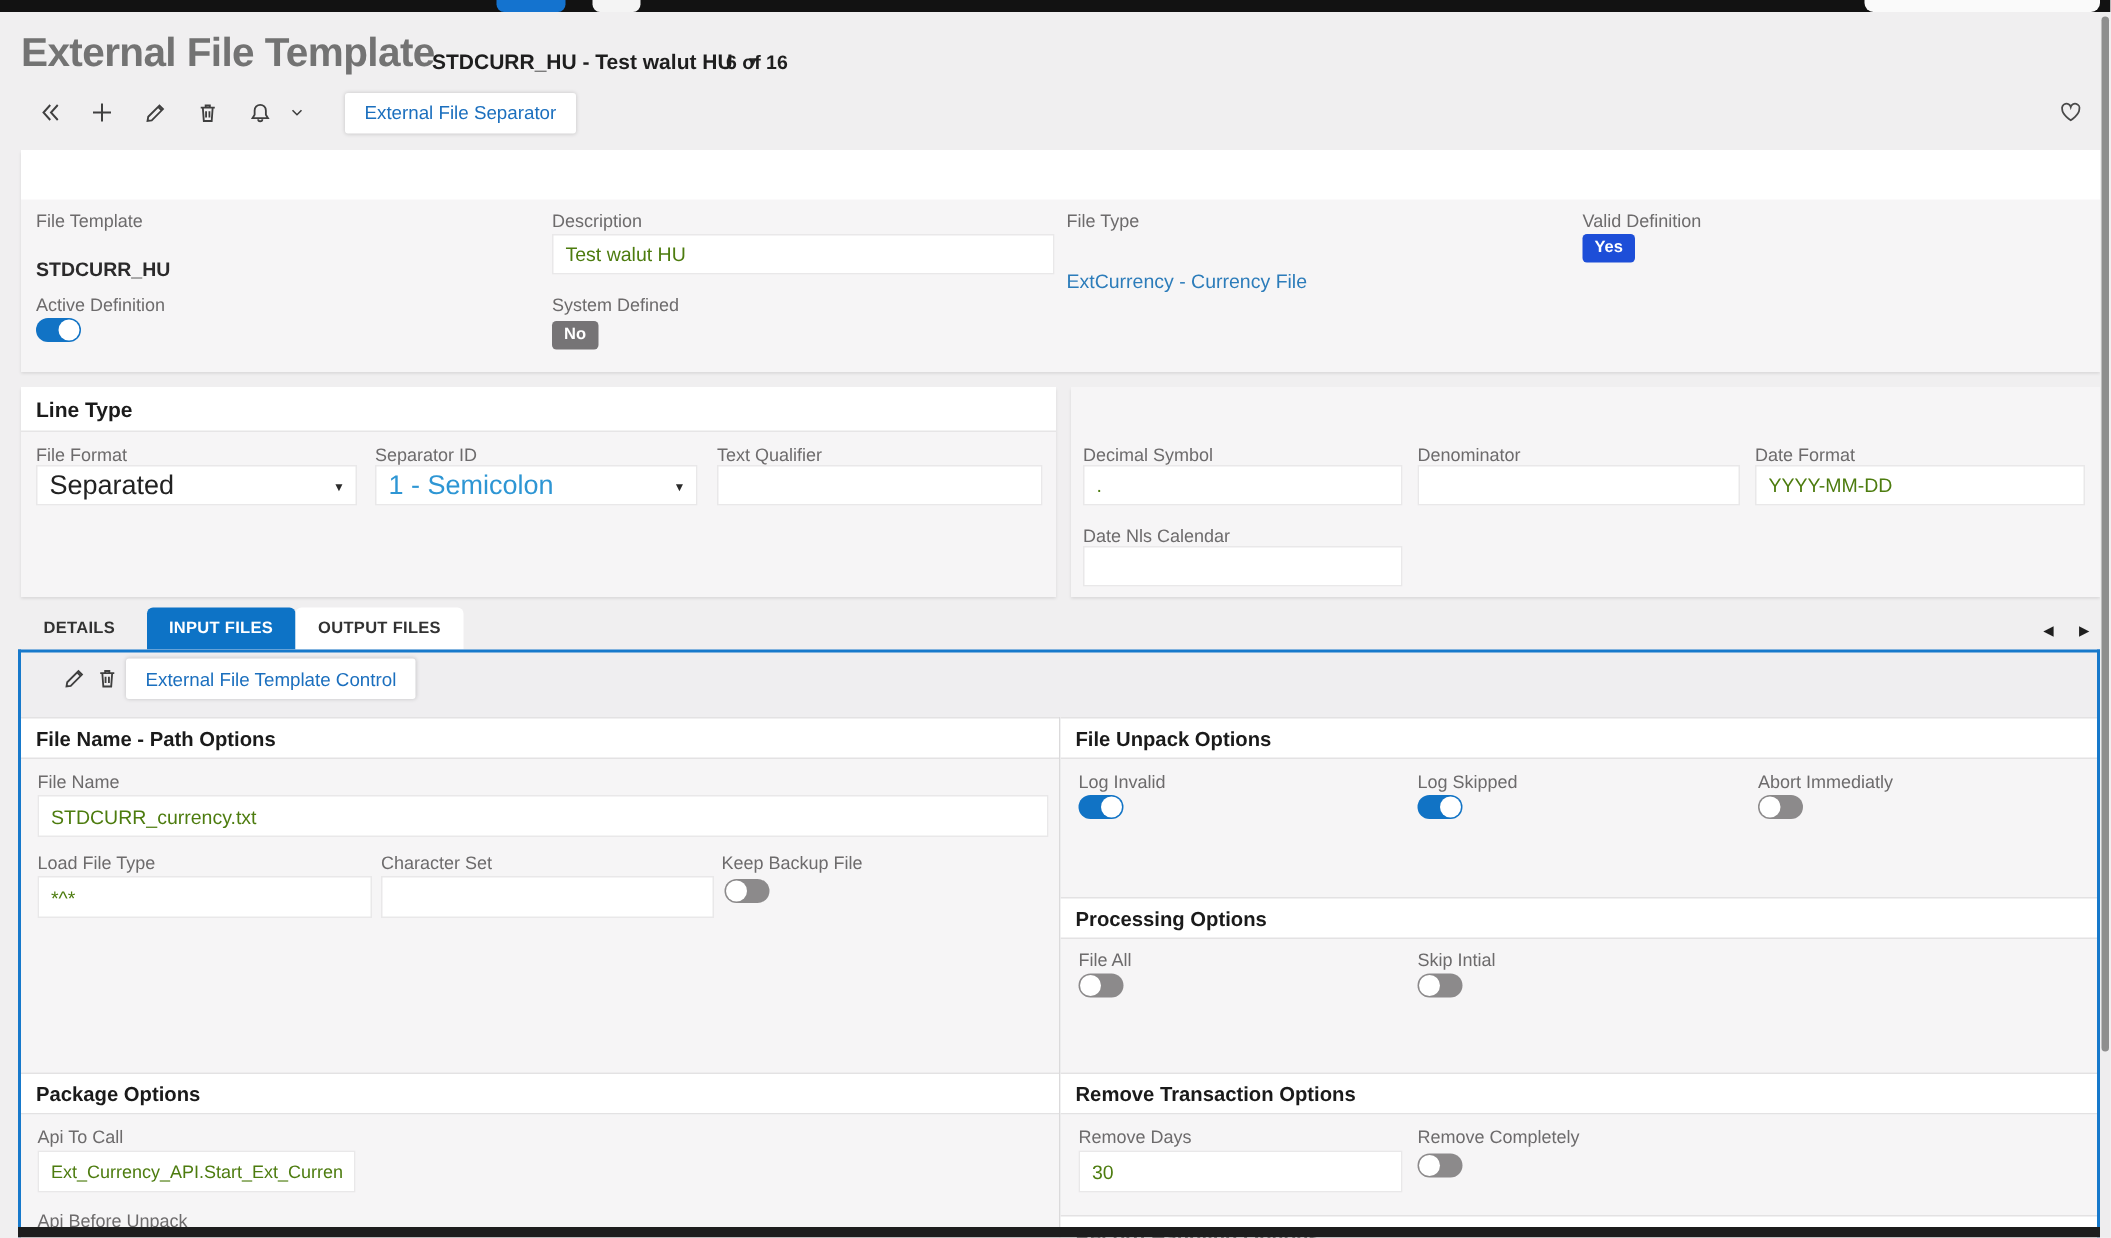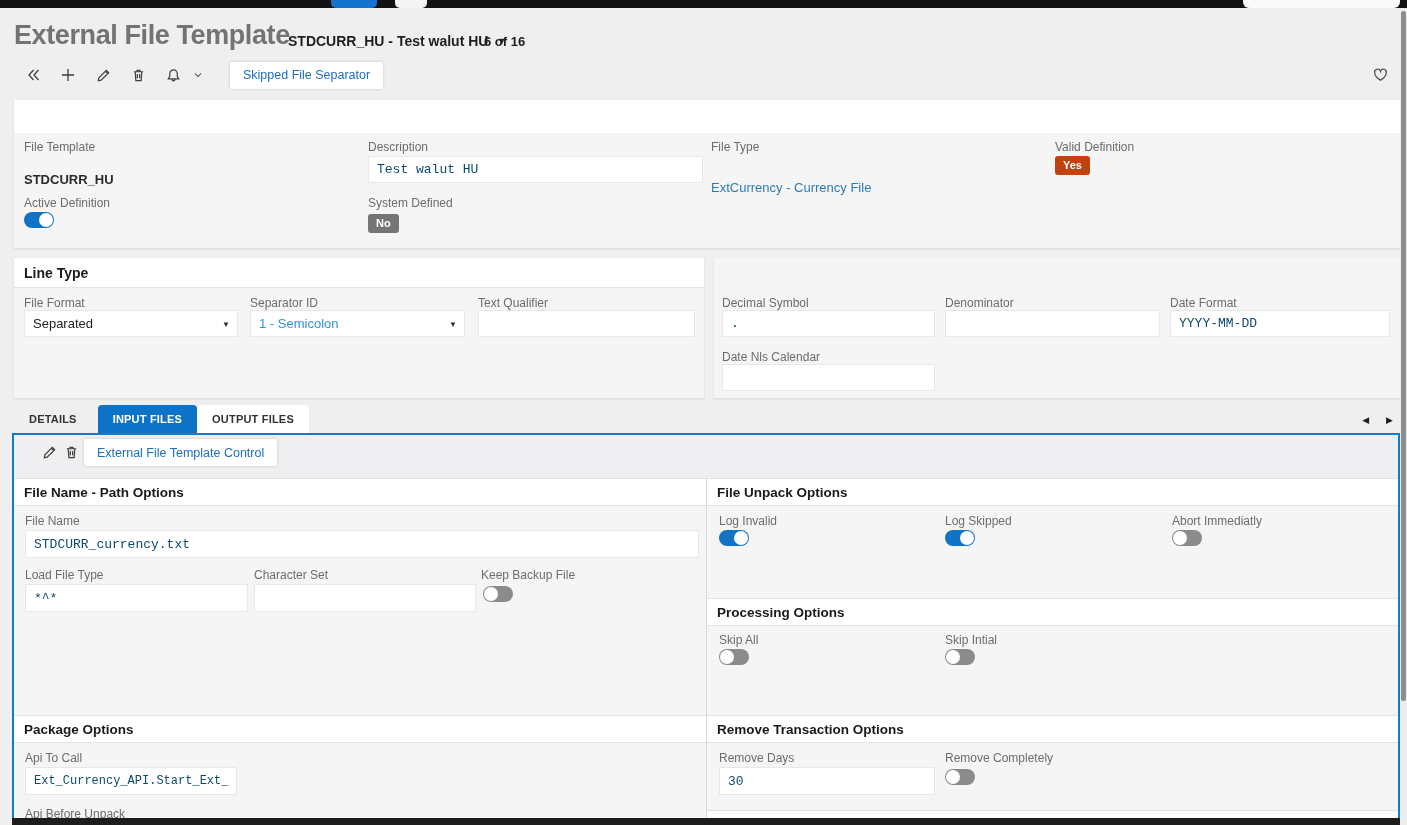--- a/index.html
+++ b/index.html
@@ -28,33 +28,33 @@
                color:#1b6fbe; font-size:12.5px; font-family:"Liberation Sans",sans-serif; cursor:pointer;
                box-shadow:0 0 3px rgba(0,0,0,0.18); display:flex; align-items:center; }
   .fav-btn { right:17px; top:67px; width:18px; height:18px; cursor:pointer; }
   .fav-btn svg { stroke:#4a4a4a; fill:none; stroke-width:1.2; }
 
   
   .card { background:#f6f5f6; box-shadow:0 1px 2px rgba(0,0,0,0.10); }
   .card .white-strip { position:absolute; left:0; top:0; right:0; height:33px; background:#ffffff; }
   .lbl { position:absolute; font-size:12px; color:#6d6b6c; white-space:nowrap; }
   .val { position:absolute; font-size:13px; color:#2b2a2b; white-space:nowrap; }
-  .input { position:absolute; height:27px; background:#ffffff; border:1px solid #e9e8e9; font-size:13px; color:#0c4a6e;
-           padding:0 8px; font-family:Liberation Mono, monospace; }
+  .input { position:absolute; height:27px; background:#ffffff; border:1px solid #e9e8e9; font-size:13px; color:#4d7c0f;
+           padding:0 8px; font-family:Liberation Sans, sans-serif; }
   .link { position:absolute; font-size:13px; color:#2c7cba; text-decoration:none; cursor:pointer; white-space:nowrap; }
   .badge { position:absolute; font-size:11px; font-weight:700; color:#fff; padding:4px 8px; border-radius:3px; line-height:1; }
-  .badge.blue { background:#c2410c; }
+  .badge.blue { background:#1d4ed8; }
   .badge.gray { background:#767476; }
 
   .toggle { position:absolute; width:30px; height:16px; border-radius:9px; cursor:pointer; }
   .toggle::after { content:''; position:absolute; top:1px; width:14px; height:14px; border-radius:50%; background:#fff; }
   .toggle.on  { background:#1173c5; } .toggle.on::after  { right:1px; }
   .toggle.off { background:#8c8a8b; } .toggle.off::after { left:1px; }
 
-  .select { position:absolute; height:27px; background:#fff; border:1px solid #e9e8e9; font-size:13px; color:#222;
+  .select { position:absolute; height:27px; background:#fff; border:1px solid #e9e8e9; font-size:18px; color:#222;
             padding:0 22px 0 8px; display:flex; align-items:center; cursor:pointer; }
   .select::after { content:'▼'; position:absolute; right:7px; top:9px; font-size:8px; color:#2b2b2b; }
   .select.blue-val { color:#2e96d4; }
 
   .group-title { position:absolute; left:0; top:0; right:0; height:30px; background:#fff; border-bottom:1px solid #e6e5e6;
                  display:flex; align-items:center; padding-left:10px; font-size:14px; font-weight:700; color:#1b1b1b; }
 
   
   .tabs { left:14px; top:405px; display:flex; align-items:flex-end; height:28px; }
   .tab { height:28px; display:flex; align-items:center; padding:0 15px; font-size:11px; font-weight:700; color:#323232;
@@ -121,21 +121,21 @@
   <div class="icon-btn">
     <svg width="15" height="15" viewBox="0 0 16 16">
         <path d="M8 2 a4 4 0 0 1 4 4 v3 l1.5 2.5 h-11 L4 9 V6 a4 4 0 0 1 4 -4 Z M6.5 12.2 a1.5 1.5 0 0 0 3 0"></path>
       </svg>
   </div>
   <div class="chev-btn">
     <svg width="12" height="12" viewBox="0 0 16 16" style="stroke:#3f3f3f;fill:none;stroke-width:1.4">
         <path d="M4 6 L8 10 L12 6"></path>
       </svg>
   </div>
-  <button class="white-btn">Skipped File Separator</button>
+  <button class="white-btn">External File Separator</button>
 </div>
 
 <div class="abs fav-btn">
   <svg width="17" height="16" viewBox="0 0 16 16">
       <path d="M8 13.2 C8 13.2 2.3 9.7 2.3 5.9 A2.9 2.9 0 0 1 8 4.3 A2.9 2.9 0 0 1 13.7 5.9 C13.7 9.7 8 13.2 8 13.2 Z"></path>
     </svg>
 </div>
 
 <div class="abs card" style="left:14px; top:100px; width:1386px; height:148px;">
   <div class="white-strip"></div>
@@ -238,21 +238,21 @@
         <div class="lbl" style="left:12px; top:8px;">Log Invalid</div>
         <div class="toggle on" style="left:12px; top:24px;"></div>
         <div class="lbl" style="left:238px; top:8px;">Log Skipped</div>
         <div class="toggle on" style="left:238px; top:24px;"></div>
         <div class="lbl" style="left:465px; top:8px;">Abort Immediatly</div>
         <div class="toggle off" style="left:465px; top:24px;"></div>
       </div>
 
       <div class="sec-h" style="top:120px;">Processing Options</div>
       <div class="sec-b" style="top:148px; height:89px;">
-        <div class="lbl" style="left:12px; top:7px;">Skip All</div>
+        <div class="lbl" style="left:12px; top:7px;">File All</div>
         <div class="toggle off" style="left:12px; top:23px;"></div>
         <div class="lbl" style="left:238px; top:7px;">Skip Intial</div>
         <div class="toggle off" style="left:238px; top:23px;"></div>
       </div>
 
       <div class="sec-h" style="top:237px;">Remove Transaction Options</div>
       <div class="sec-b" style="top:265px; height:67px;">
         <div class="lbl" style="left:12px; top:8px;">Remove Days</div>
         <input class="input" style="left: 12px; top: 24px; width: 216px; height: 28px;" value="30">
         <div class="lbl" style="left:238px; top:8px;">Remove Completely</div>

